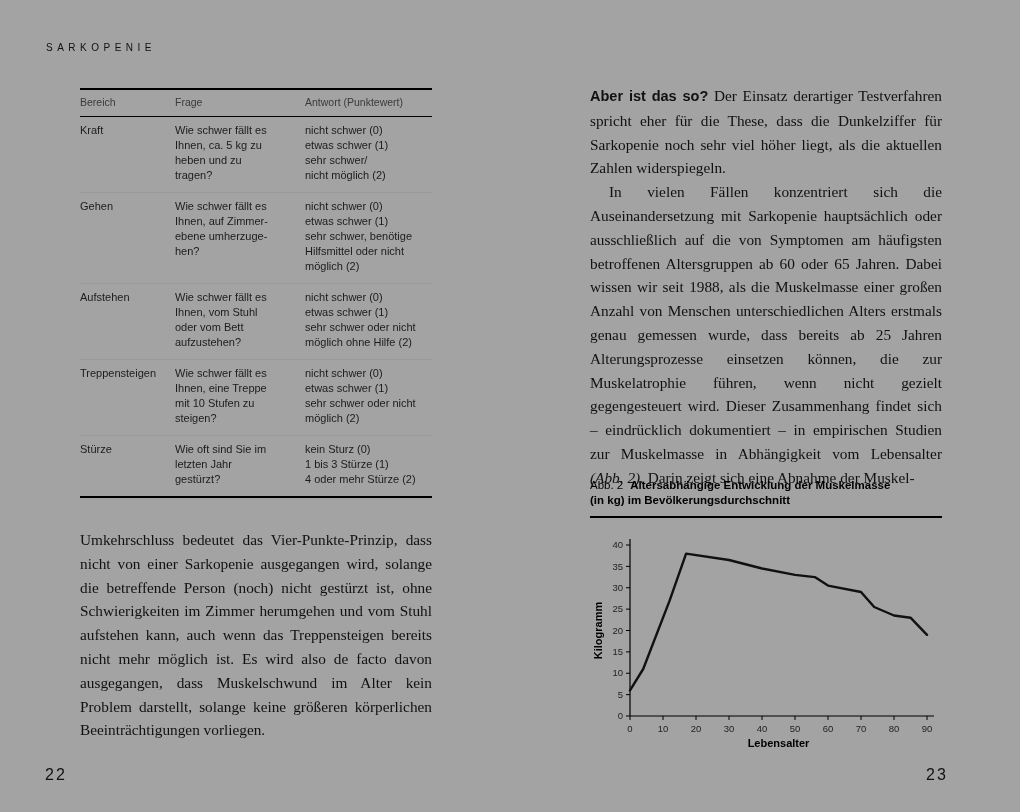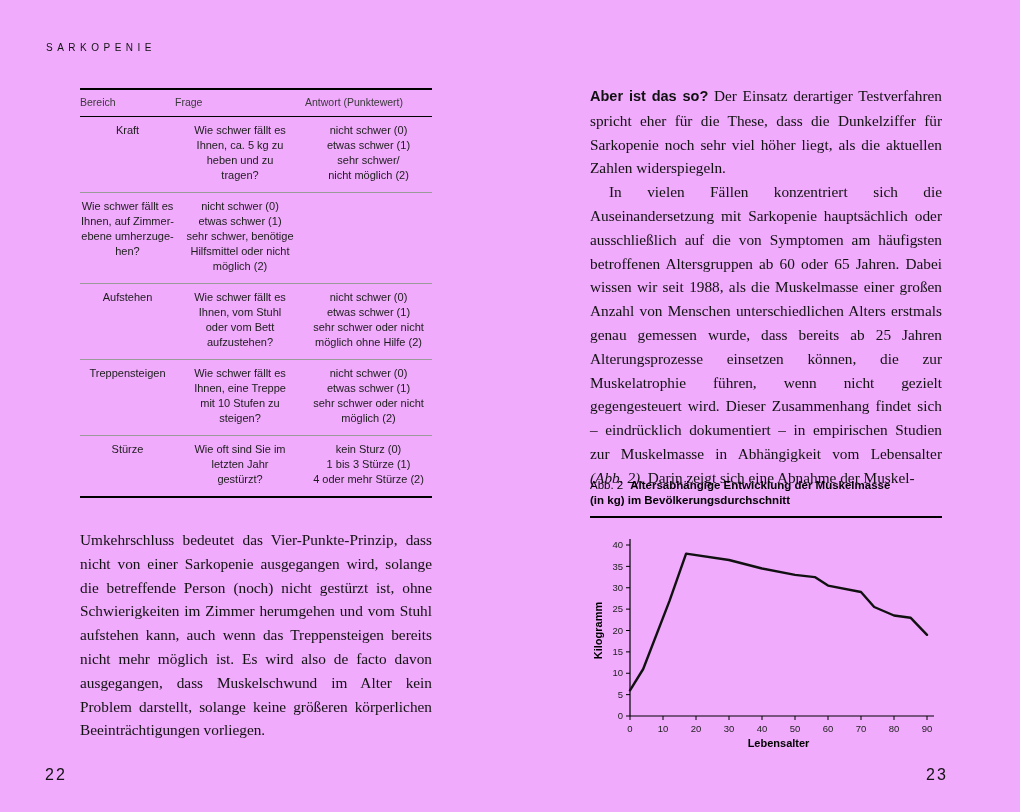--- a/index.html
+++ b/index.html
@@ -1,17 +1,17 @@
 <!DOCTYPE html>
 <html lang="de"><head>
 <meta charset="utf-8">
 <style>
   html,body { margin:0; padding:0; background:#ffffff; }
   .page {
-    position:relative; width:1020px; height:812px; background:#f0abfc;
+    position:relative; width:1020px; height:812px; background:#a3a3a3;
     font-family:"Liberation Serif", serif; color:#111; overflow:hidden;
   }
   .running-head {
     position:absolute; left:46px; top:42px;
     font-family:"Liberation Sans", sans-serif; font-size:10px;
     letter-spacing:4.5px; color:#111;
   }
   .col-left  { position:absolute; left:80px;  top:88px;  width:352px; }
   .col-left-par { position:absolute; left:80px; top:528px; width:352px; }
   .col-right-text { position:absolute; left:590px; top:84px; width:352px; }
@@ -41,21 +41,21 @@
   .t-head {
     display:grid; grid-template-columns:95px 130px 127px;
     padding:5px 0 6px; border-bottom:1px solid #000;
     color:#3a3a3a; font-size:10.5px;
   }
   .t-row {
     display:grid; grid-template-columns:95px 130px 127px;
     padding:6px 0 9px; border-bottom:1px solid #9a9a9a;
   }
   .t-row:last-child { border-bottom:none; }
-  .t-cell div { white-space:nowrap;text-align:center; }
+  .t-cell div { white-space:nowrap; }
 
   .body-par {
     font-family:"Liberation Serif", serif; font-size:15.3px;
     line-height:23.8px; text-align:justify; margin:0; color:#111;
     hyphens:auto; -webkit-hyphens:auto;
   }
   .indent { text-indent:19px; }
   .lead-q {
     font-family:"Liberation Sans", sans-serif; font-weight:700;
     font-size:14.5px;
@@ -93,20 +93,23 @@
               <div>tragen?</div>
             </div>
             <div class="t-cell">
               <div>nicht schwer (0)</div>
               <div>etwas schwer (1)</div>
               <div>sehr schwer/</div>
               <div>nicht möglich (2)</div>
             </div>
           </div>
           <div class="t-row">
+            <div class="t-cell">
+              <div>Gehen</div>
+            </div>
             <div class="t-cell">
               <div>Wie schwer fällt es</div>
               <div>Ihnen, auf Zimmer-</div>
               <div>ebene umherzuge-</div>
               <div>hen?</div>
             </div>
             <div class="t-cell">
               <div>nicht schwer (0)</div>
               <div>etwas schwer (1)</div>
               <div>sehr schwer, benötige</div>

